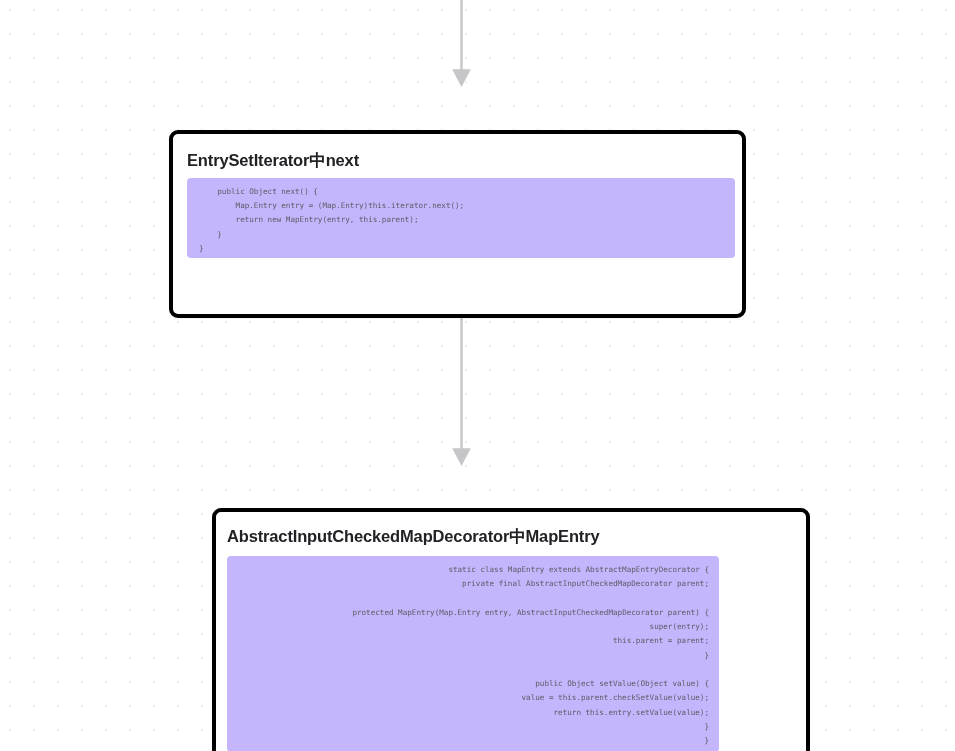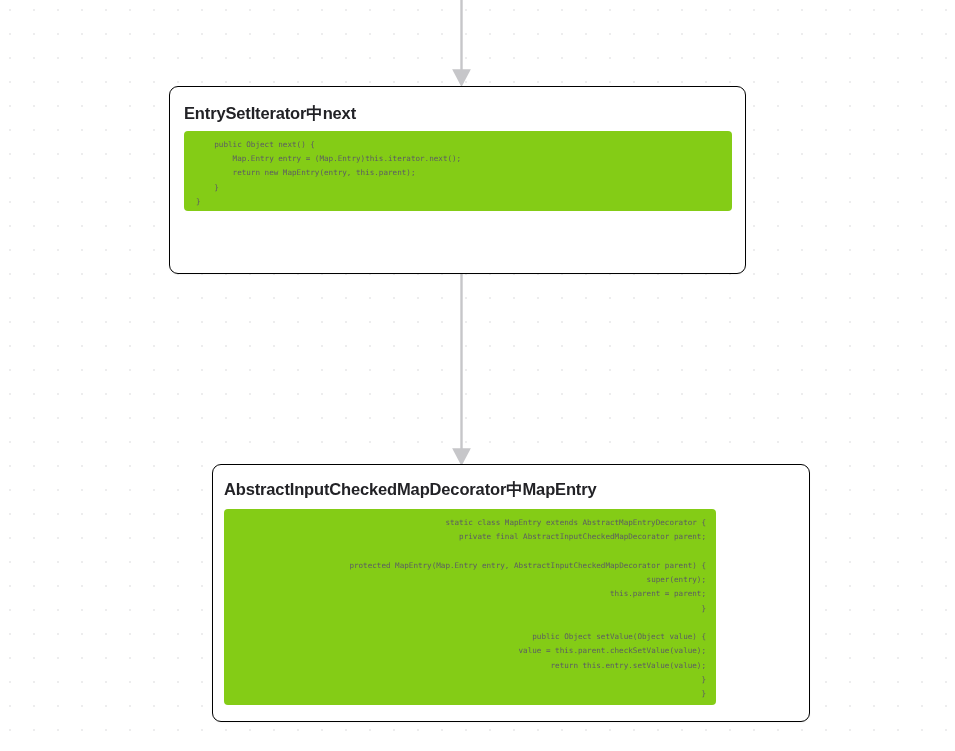--- a/index.html
+++ b/index.html
@@ -37,33 +37,34 @@
     width: 955px;
     height: 751px;
     pointer-events: none;
   }
 
   
   .node {
     position: absolute;
     box-sizing: border-box;
     background: #ffffff;
-    border: 1px solid #000000;
+    border: 4px solid #000000;
     border-radius: 9px;
     box-shadow: 0 1px 2px rgba(20,20,30,0.045);
+    margin-top: 44px;
   }
   .node-title {
     font-family: "Liberation Sans", sans-serif;
     font-weight: bold;
     color: #222226;
     letter-spacing: -0.15px;
     white-space: nowrap;
   }
   .code-block {
-    background: #84cc16;
+    background: #c4b5fd;
     border-radius: 4px;
     box-sizing: border-box;
     overflow: hidden;
   }
   .code-block pre {
     margin: 0;
     font-family: "DejaVu Sans Mono", "Liberation Mono", monospace;
     color: #5c5c63;
     white-space: pre;
   }

